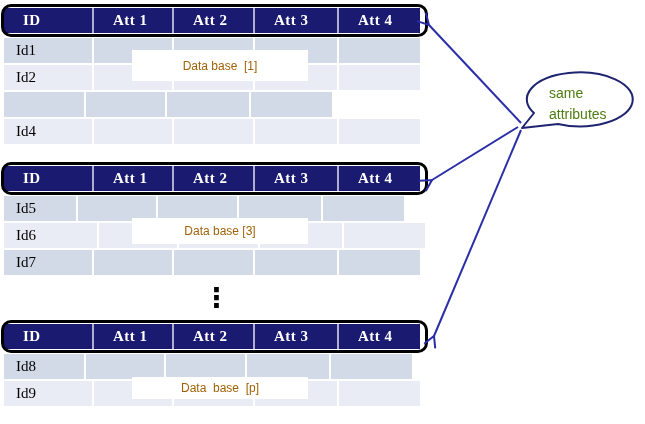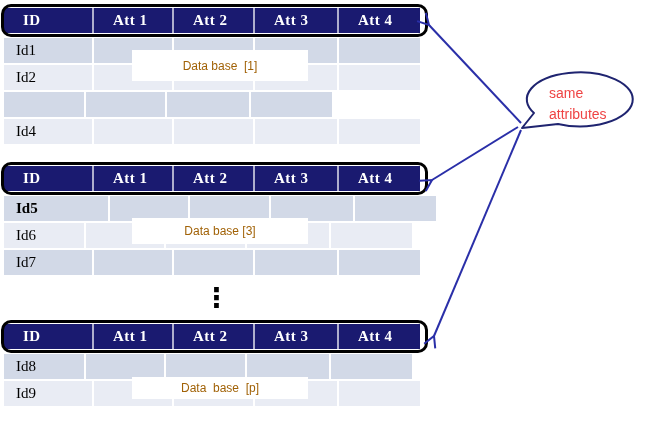--- a/index.html
+++ b/index.html
@@ -40,21 +40,21 @@
     position:absolute;left:203px;top:283px;width:16px;
     font-family:"DejaVu Sans",sans-serif;font-size:27px;font-weight:900;
     color:#000;line-height:30px;text-align:center;z-index:1;
   }
   #overlay{position:absolute;left:0;top:0;z-index:5;pointer-events:none;}
   .arrow{stroke:var(--arrow,#2A2FA8);stroke-width:2;fill:none;}
   #ah path{stroke:var(--arrow,#2A2FA8);}
   .bubble{fill:#fff;stroke:var(--callout-outline,#1F2470);stroke-width:2;stroke-linejoin:round;}
   #bubble-text{
     position:absolute;left:549px;top:83px;width:84px;z-index:6;
-    font-size:14px;color:#ef4444;line-height:21px;
+    font-size:14px;color:#4d7c0f;line-height:21px;
   }
 </style>
 </head>
 <body>
 
 <div id="canvas">
 
   <div id="tables-root">
       <div class="table-block" style="top: 8px;">
         <div class="hdr-row">
@@ -97,28 +97,28 @@
       <div class="table-block" style="top: 166px;">
         <div class="hdr-row">
           <div class="hcell" style="width: 88px;">ID</div>
           <div class="hcell" style="width: 80px;">Att 1</div>
           <div class="hcell" style="width: 81px;">Att 2</div>
           <div class="hcell" style="width: 84px;">Att 3</div>
           <div class="hcell" style="width: 83px;">Att 4</div>
           <div class="hdr-outline"></div>
         </div>
         <div class="row odd first">
-          <div class="cell id-cell" style="width: 104px; font-weight: bold;">Id5</div>
+          <div class="cell id-cell" style="width: 72px;">Id5</div>
           <div class="cell" style="width: 80px;"></div>
           <div class="cell" style="width: 81px;"></div>
           <div class="cell" style="width: 84px;"></div>
           <div class="cell" style="width: 83px;"></div>
         </div>
         <div class="row even">
-          <div class="cell id-cell" style="width: 80px;">Id6</div>
+          <div class="cell id-cell" style="width: 93px;">Id6</div>
           <div class="cell" style="width: 80px;"></div>
           <div class="cell" style="width: 81px;"></div>
           <div class="cell" style="width: 84px;"></div>
           <div class="cell" style="width: 83px;"></div>
         </div>
         <div class="row odd">
           <div class="cell id-cell" style="width: 88px;">Id7</div>
           <div class="cell" style="width: 80px;"></div>
           <div class="cell" style="width: 81px;"></div>
           <div class="cell" style="width: 84px;"></div>

